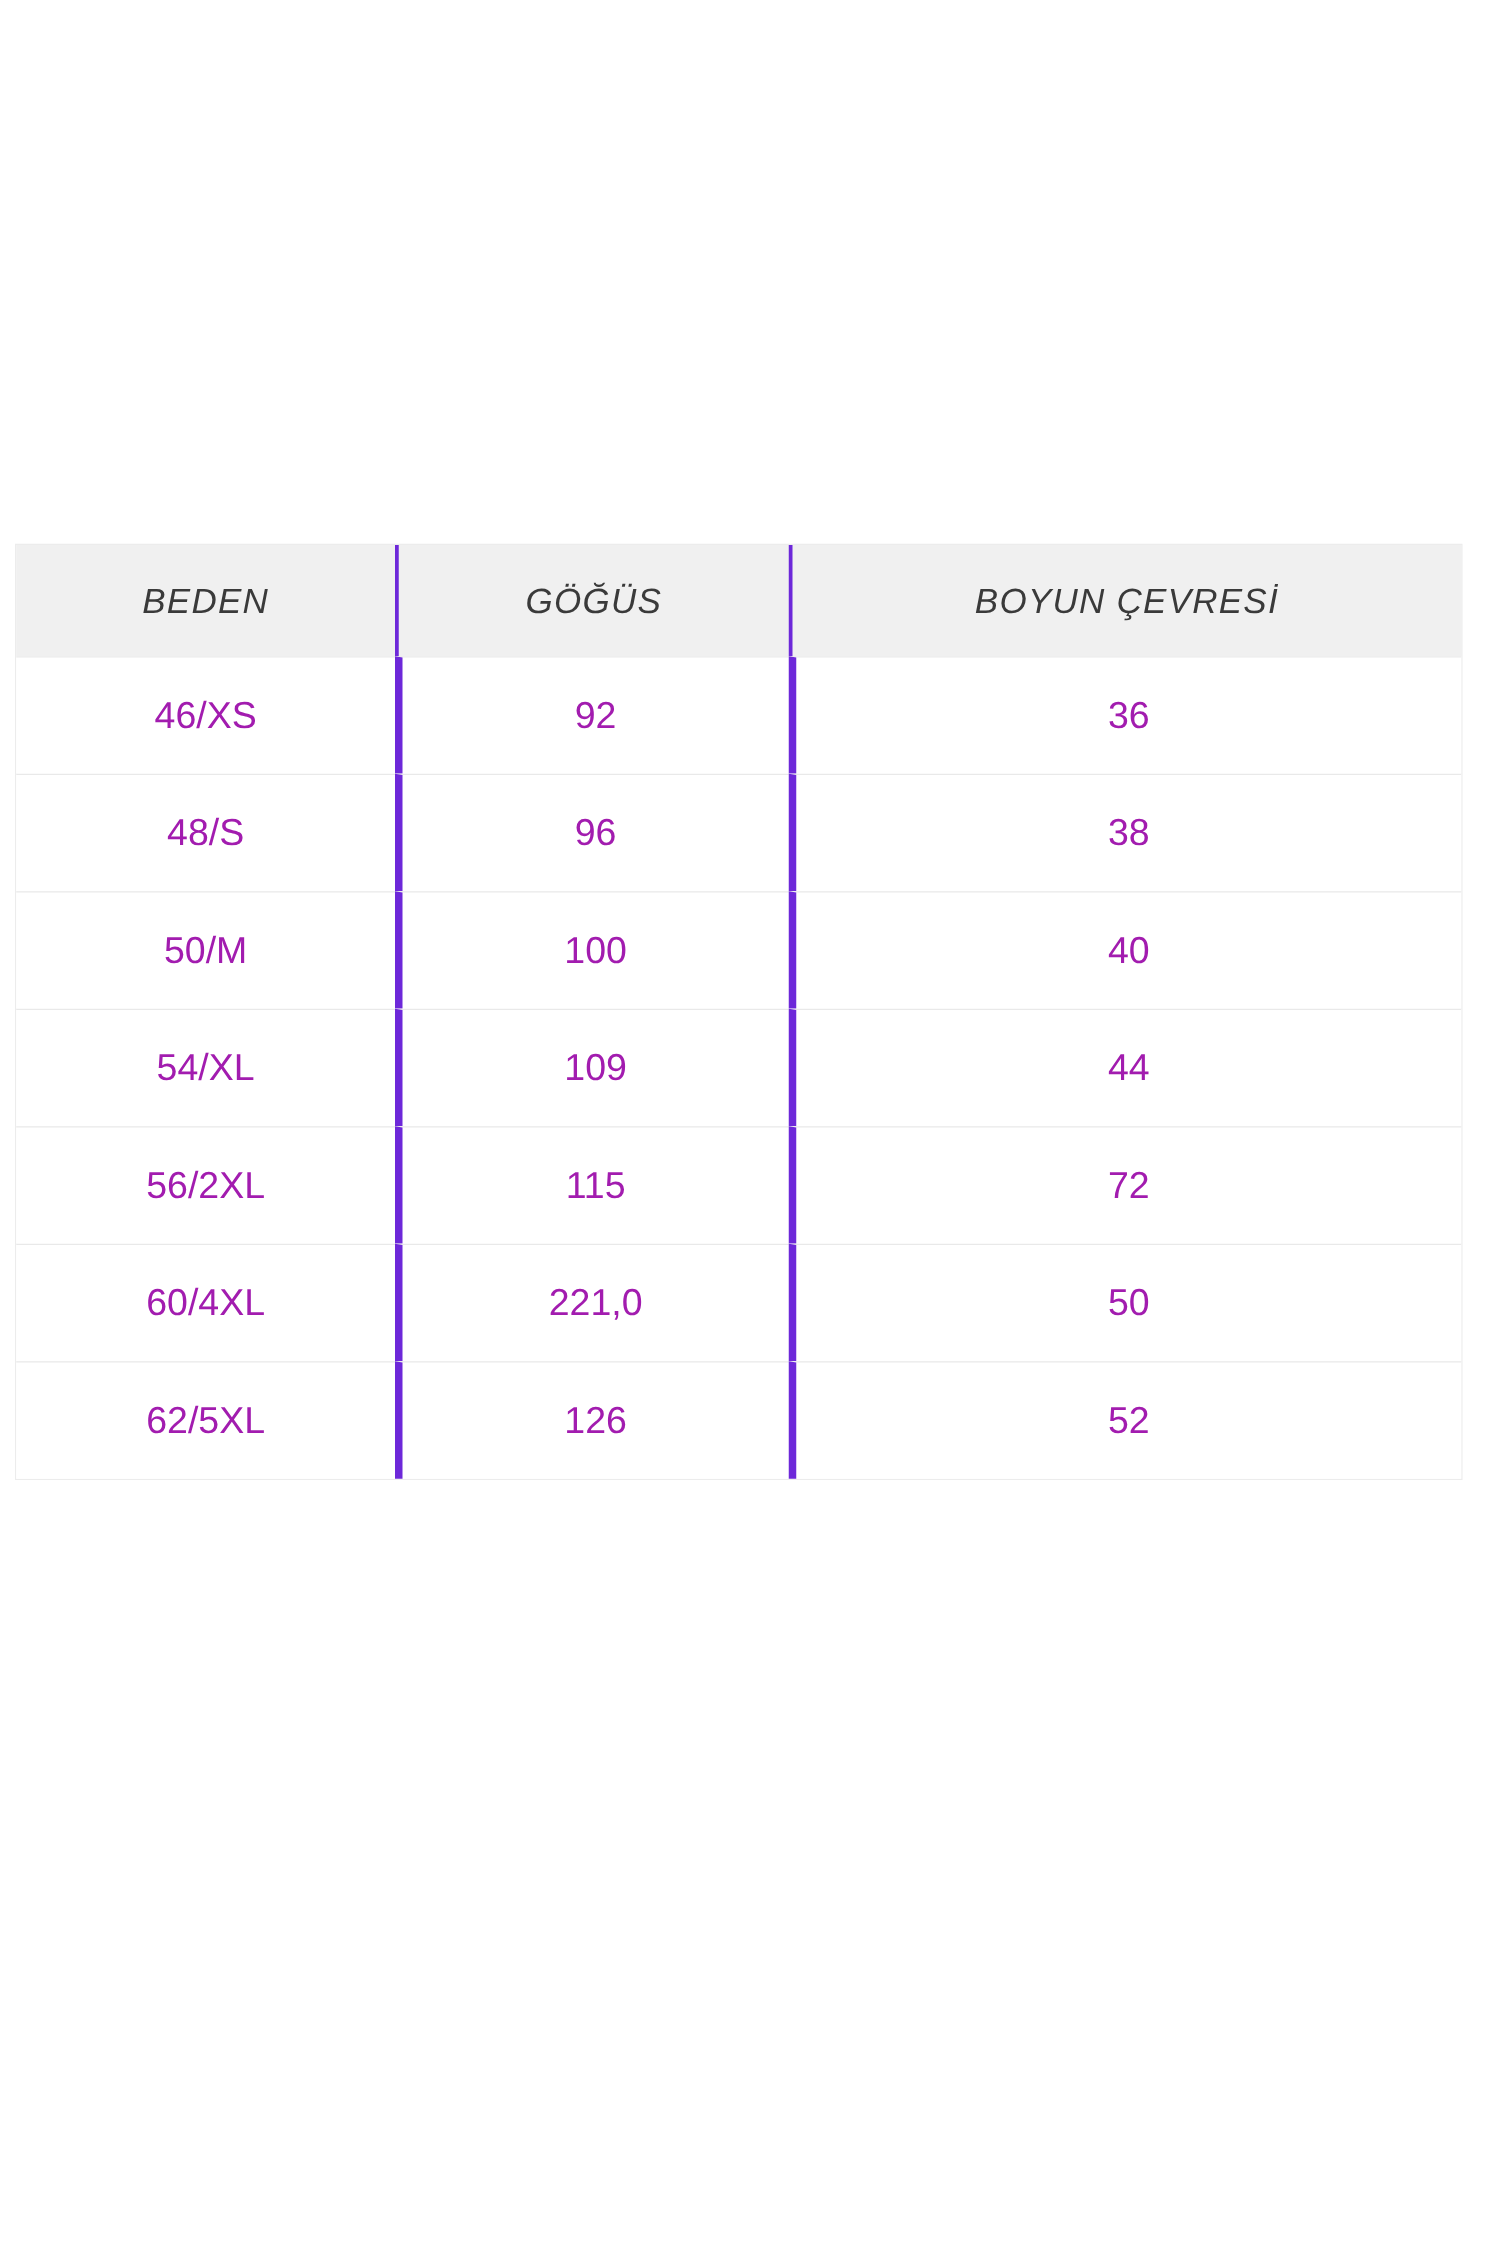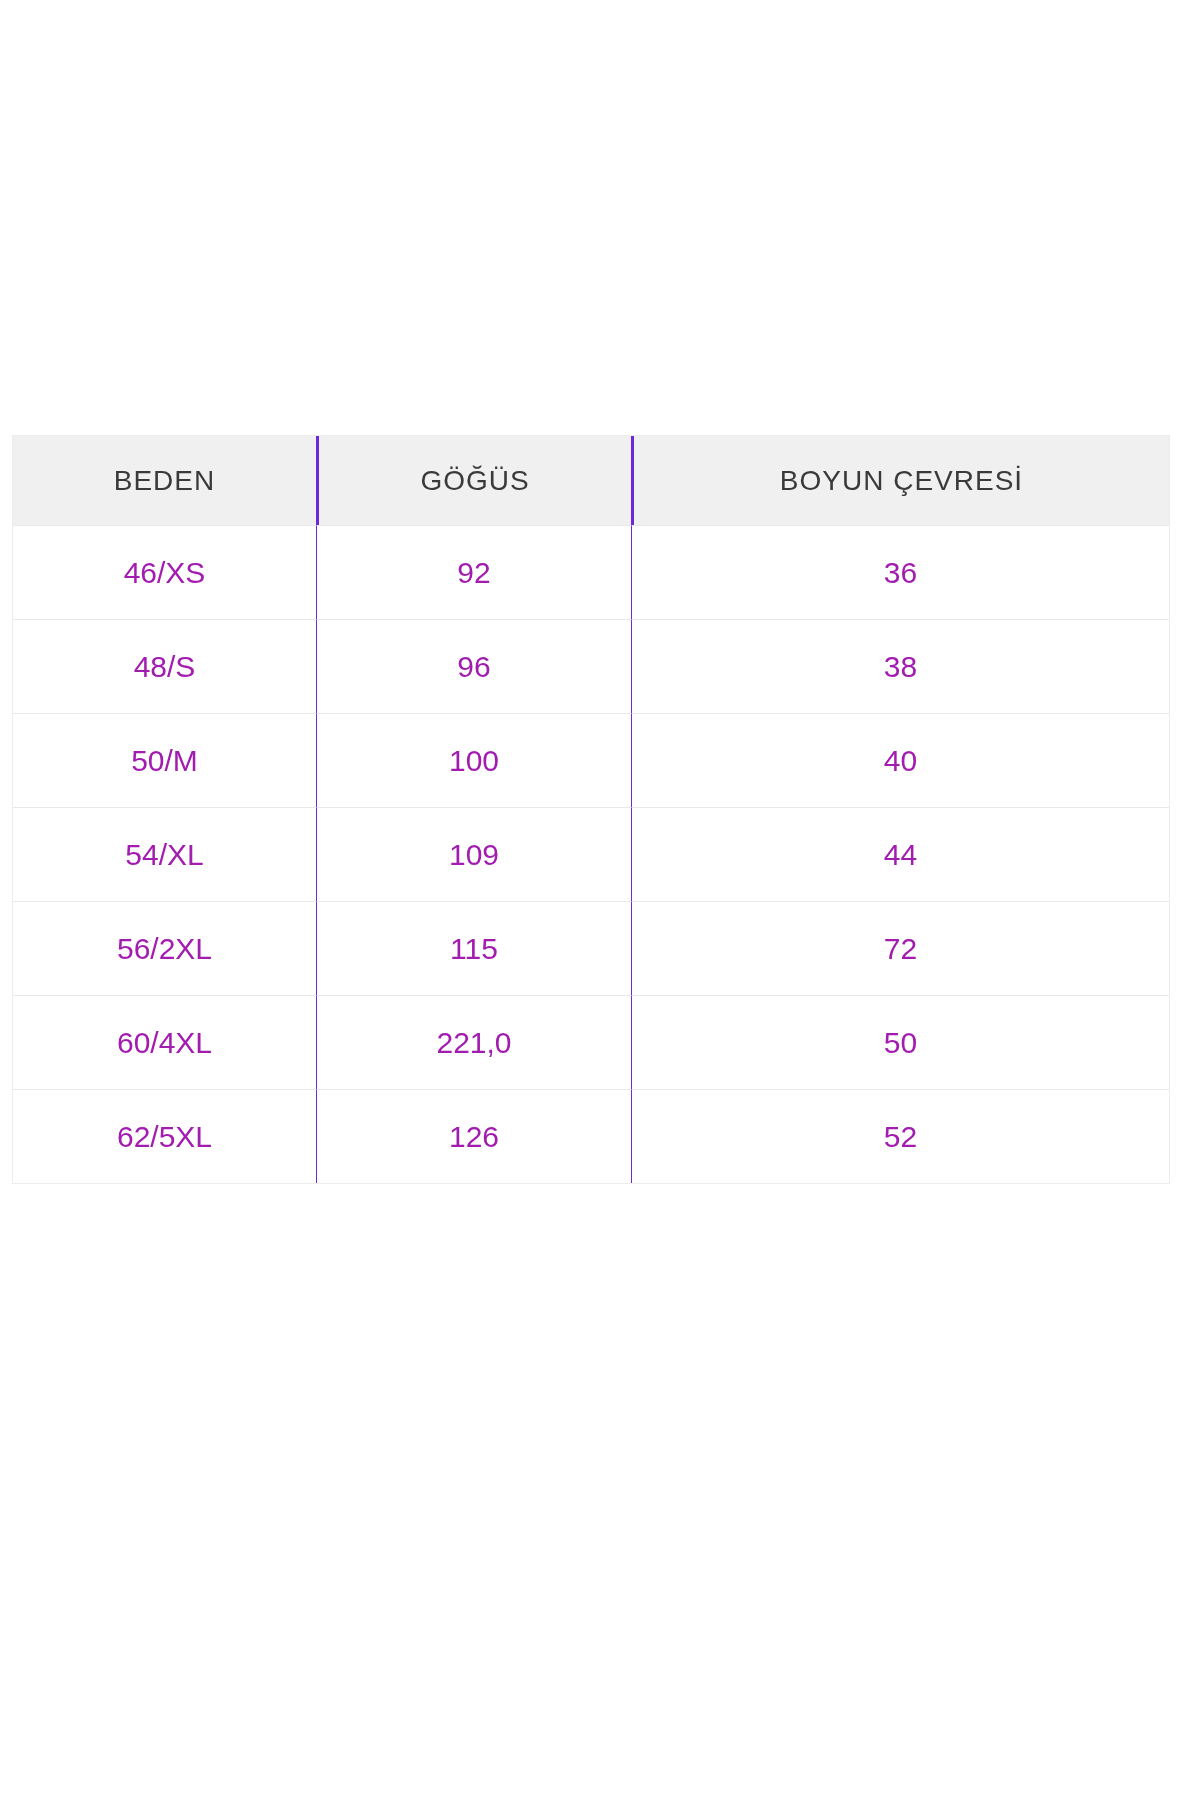--- a/index.html
+++ b/index.html
@@ -30,36 +30,37 @@
   col.c3 { width: 538px; }
   th {
     height: 87px;
     background: #f0f0f0;
     font-size: 28px;
     font-weight: 400;
     color: #3a3a3a;
     letter-spacing: 1px;
     text-align: center;
     vertical-align: middle;
+    font-style: italic;
   }
   th + th {
     border-left: 3px solid #6d28d9;
   }
   td {
     height: 91px;
     background: #ffffff;
     font-size: 30px;
     font-weight: 400;
     color: #a21caf;
     text-align: center;
     vertical-align: middle;
     border-top: 1px solid #e9e9e9;
   }
   td + td {
-    border-left: 1px solid #6d28d9;
+    border-left: 6px solid #6d28d9;
   }
 </style>
 </head>
 <body>
 
 <div class="size-chart">
   <table class="size-table">
     <colgroup>
       <col class="c1">
       <col class="c2">

